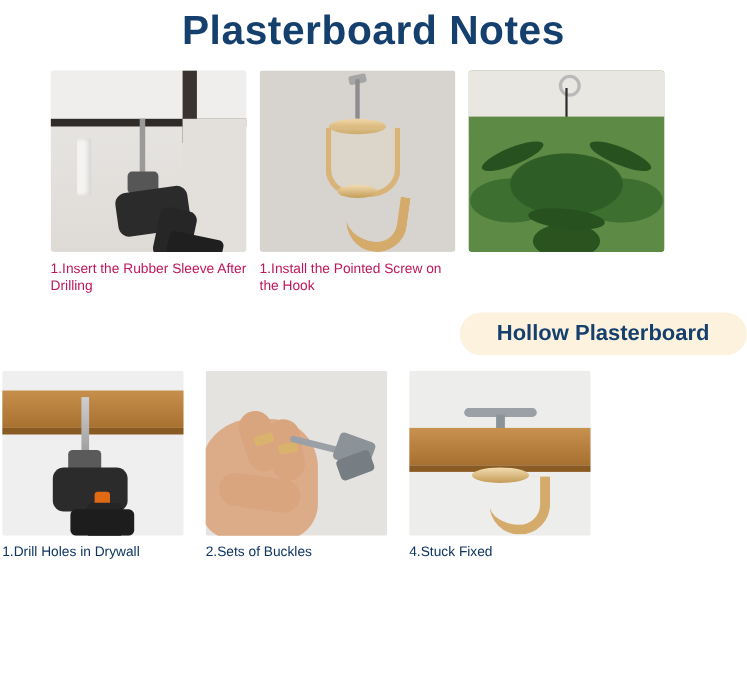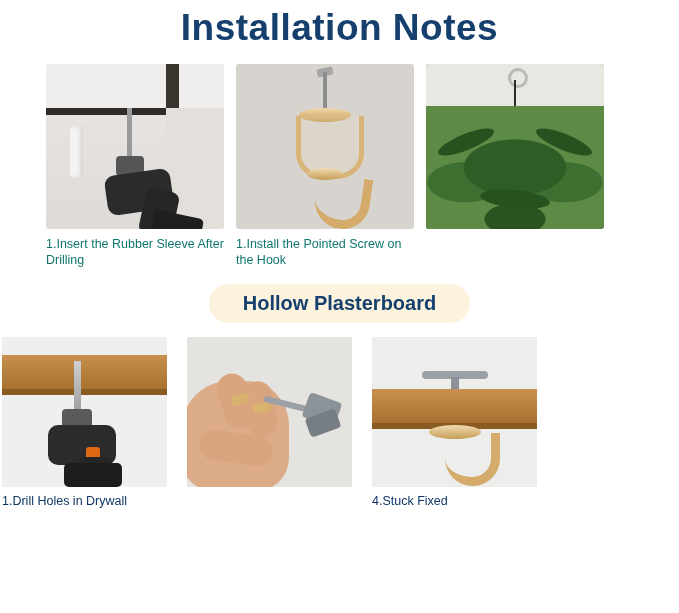--- a/index.html
+++ b/index.html
@@ -36,21 +36,21 @@
     background: #fdf2dd;
     border-radius: 22px;
     padding: 8px 34px;
     font-size: 20px;
     font-weight: bold;
     color: #15406e;
     text-align: center;
     white-space: nowrap;
   }
   .sec1-pill-wrap { margin-top: 14px; }
-  .sec2-pill-wrap { margin-top: 16px; }
+  .sec2-pill-wrap { margin-top: 16px; justify-content: flex-end; }
 
   
   .grid1 {
     display: flex;
     gap: 12px;
     padding: 0 46px;
     margin-top: 14px;
     box-sizing: border-box;
   }
   .grid1 .cell { width: 178px; }
@@ -58,21 +58,21 @@
     width: 178px;
     height: 165px;
     border-radius: 3px;
     overflow: hidden;
     position: relative;
   }
   .caption {
     margin-top: 7px;
     font-size: 12.5px;
     line-height: 1.28;
-    color: #0f766e;
+    color: #be185d;
     font-weight: normal;
   }
 
   
   .grid2 {
     display: flex;
     gap: 20px;
     padding: 0 2px;
     margin-top: 14px;
     box-sizing: border-box;
@@ -329,21 +329,21 @@
     margin-left: -10px;
     border: 9px solid #d4ab6b; border-top: none; border-left: none;
     border-radius: 0 0 40px 40px;
   }
 </style>
 </head>
 <body>
 
 <div class="page">
 
-  <h1 class="title">Installation Notes</h1>
+  <h1 class="title">Plasterboard Notes</h1>
 
 
   <div class="grid1">
 
     <div class="cell">
       <div class="thumb">
         <div class="art p1">
           <div class="ceil"></div>
           <div class="beamV"></div>
           <div class="wallR"></div>
@@ -418,20 +418,21 @@
           <div class="finger" style="left:34px; top:36px; width:30px; height:56px; transform:rotate(-18deg);"></div>
           <div class="finger" style="left:58px; top:44px; width:30px; height:56px; transform:rotate(-10deg);"></div>
           <div class="finger" style="left:12px; top:96px; width:74px; height:30px; transform:rotate(8deg);"></div>
           <div class="ring" style="left:44px; top:58px; width:18px; height:9px; transform:rotate(-18deg);"></div>
           <div class="ring" style="left:66px; top:66px; width:18px; height:9px; transform:rotate(-10deg);"></div>
           <div class="boltbar"></div>
           <div class="wing"></div>
           <div class="wing2"></div>
         </div>
       </div>
+      <div class="cap2">2.Sets of Buckles</div>
     </div>
 
 
     <div class="cell">
       <div class="thumb">
         <div class="art p7">
           <div class="toggle"></div>
           <div class="togglemid"></div>
           <div class="wood"></div>
           <div class="woodEdge"></div>

